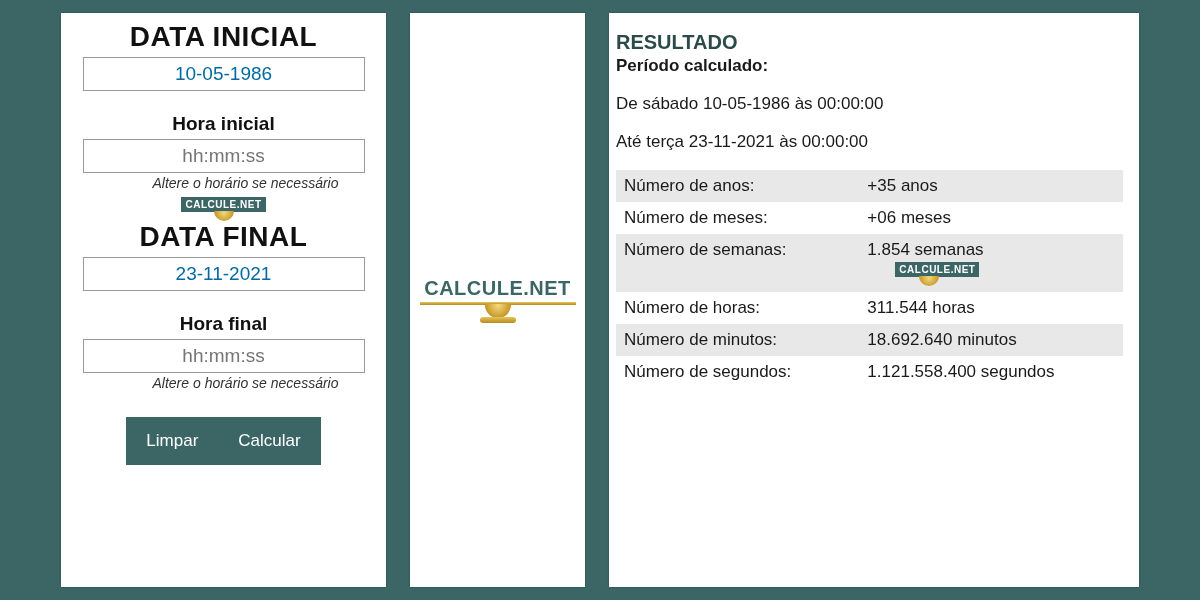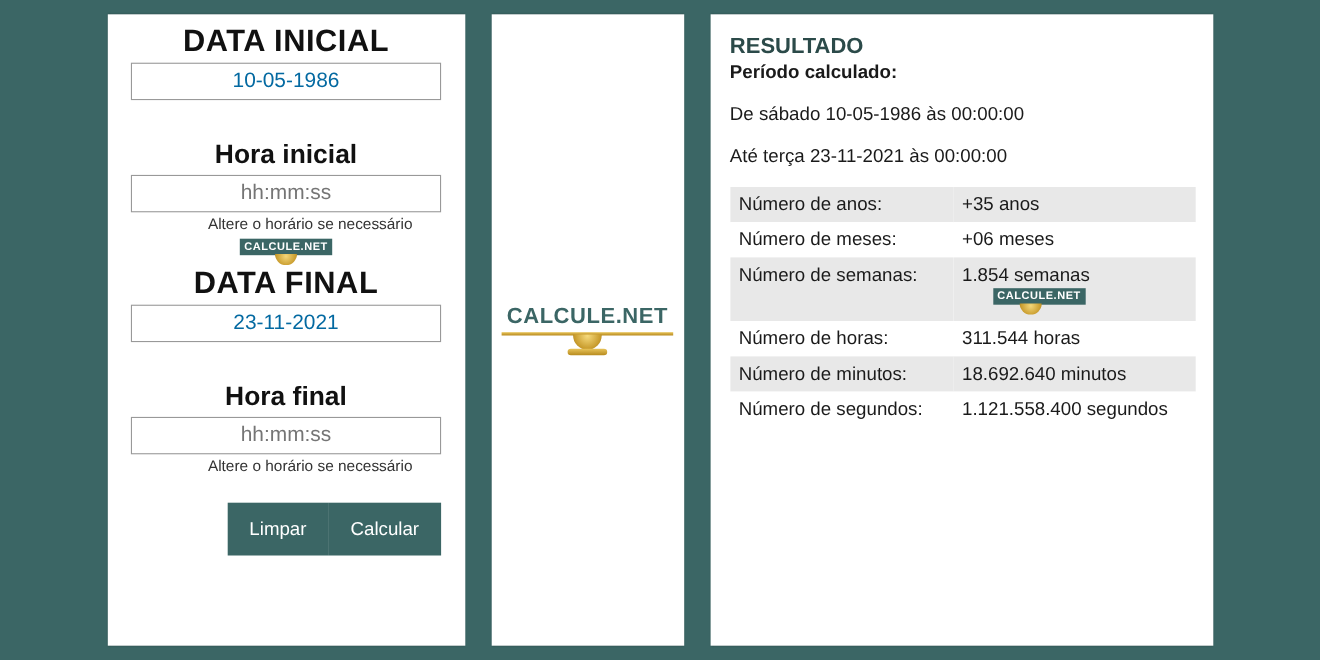--- a/index.html
+++ b/index.html
@@ -41,27 +41,28 @@
     font-size: 19px;
     color: #0369a1;
     text-align: center;
     background: #fff;
     margin-top: 4px;
     font-family: inherit;
     line-height: 32px;
   }
   .input-box.placeholder { color: #0369a1; }
   .sub-label {
-    font-size: 24px;
+    font-size: 19px;
     font-weight: 700;
     color: #111;
-    margin-top: 36px;
+    margin-top: 22px;
   }
   .hint {
     font-size: 14px;
+    font-style: italic;
     color: #333;
     margin-top: 2px;
     margin-left: 44px;
   }
   .mini-logo {
     margin-top: 6px;
     display: flex;
     flex-direction: column;
     align-items: center;
   }
@@ -75,21 +76,21 @@
   }
   .mini-logo .ball {
     width: 20px; height: 10px;
     border-radius: 0 0 10px 10px;
     background: radial-gradient(circle at 50% 20%, #f3d77a, #c89b2c 70%, #7a5a12);
     margin-top: -1px;
   }
   .form-panel h1.second { margin-top: 0px; text-align: center; }
   .button-row {
     display: flex;
-    justify-content: flex-end;
+    justify-content: center;
     width: 282px;
     margin-top: 26px;
   }
   .btn {
     background: #3b6665;
     color: #fff;
     border: none;
     font-size: 17px;
     padding: 14px 20px;
     cursor: pointer;
@@ -127,23 +128,23 @@
     margin-top: -1px;
   }
   .big-logo .base {
     width: 36px; height: 6px;
     background: linear-gradient(#e8c45a,#b78a1e);
     border-radius: 3px;
     margin-top: -1px;
   }
   
   .result-panel {
-    width: 457px;
+    width: 530px;
     height: 574px;
-    padding: 18px 16px 14px 18px;
+    padding: 18px 16px 14px 7px;
     font-size: 17px;
     color: #1a1a1a;
   }
   .result-panel h2 {
     font-size: 20px;
     font-weight: 700;
     color: #2b4a49;
     margin-bottom: 2px;
   }
   .periodo { font-weight: 700; margin-bottom: 18px; }

